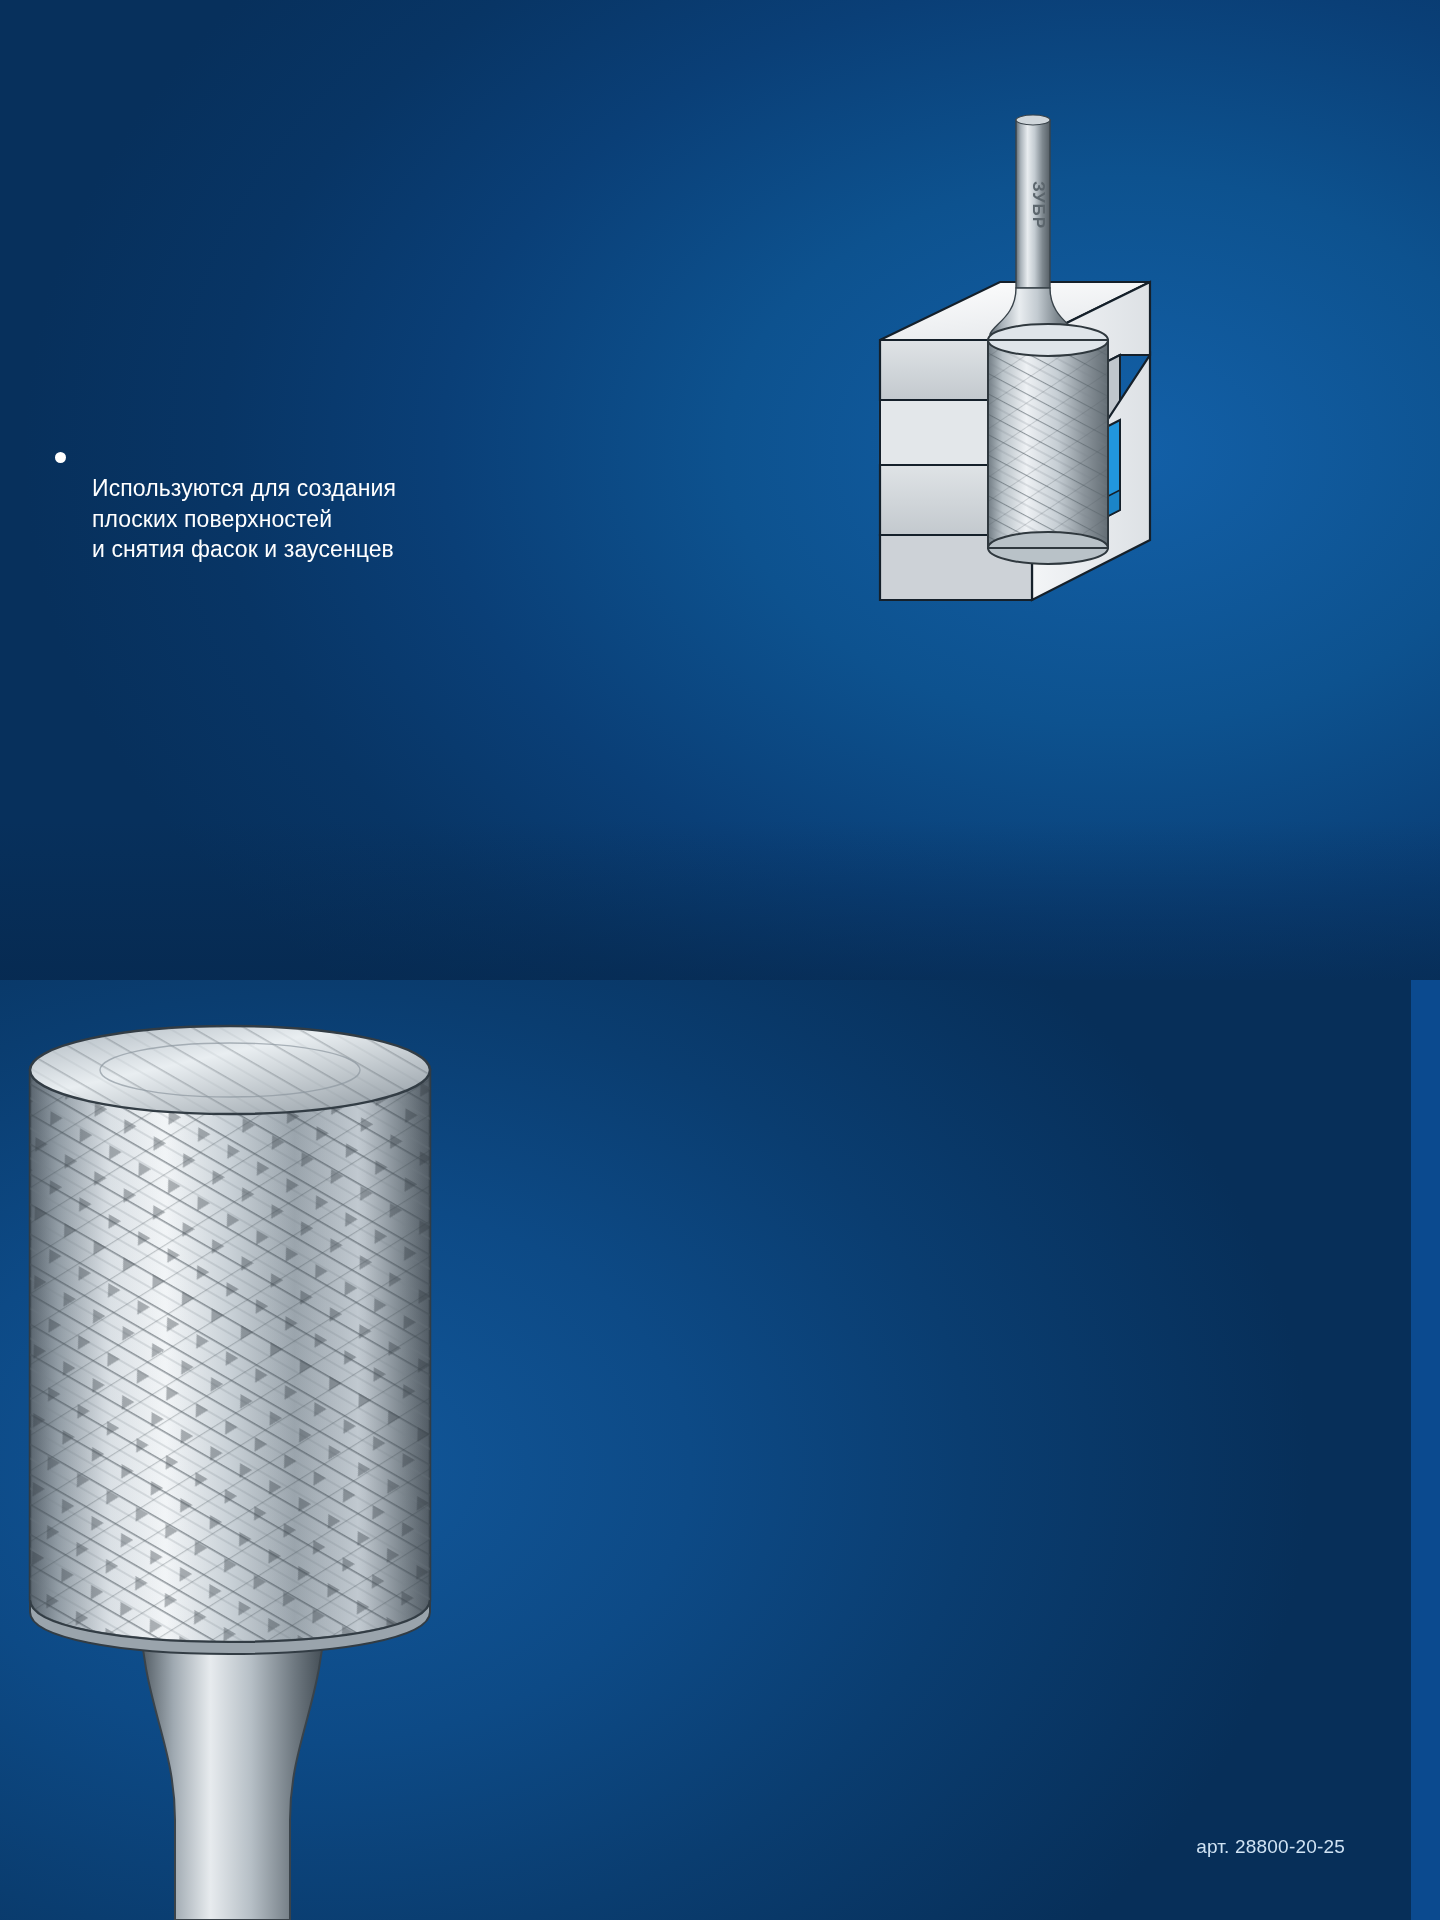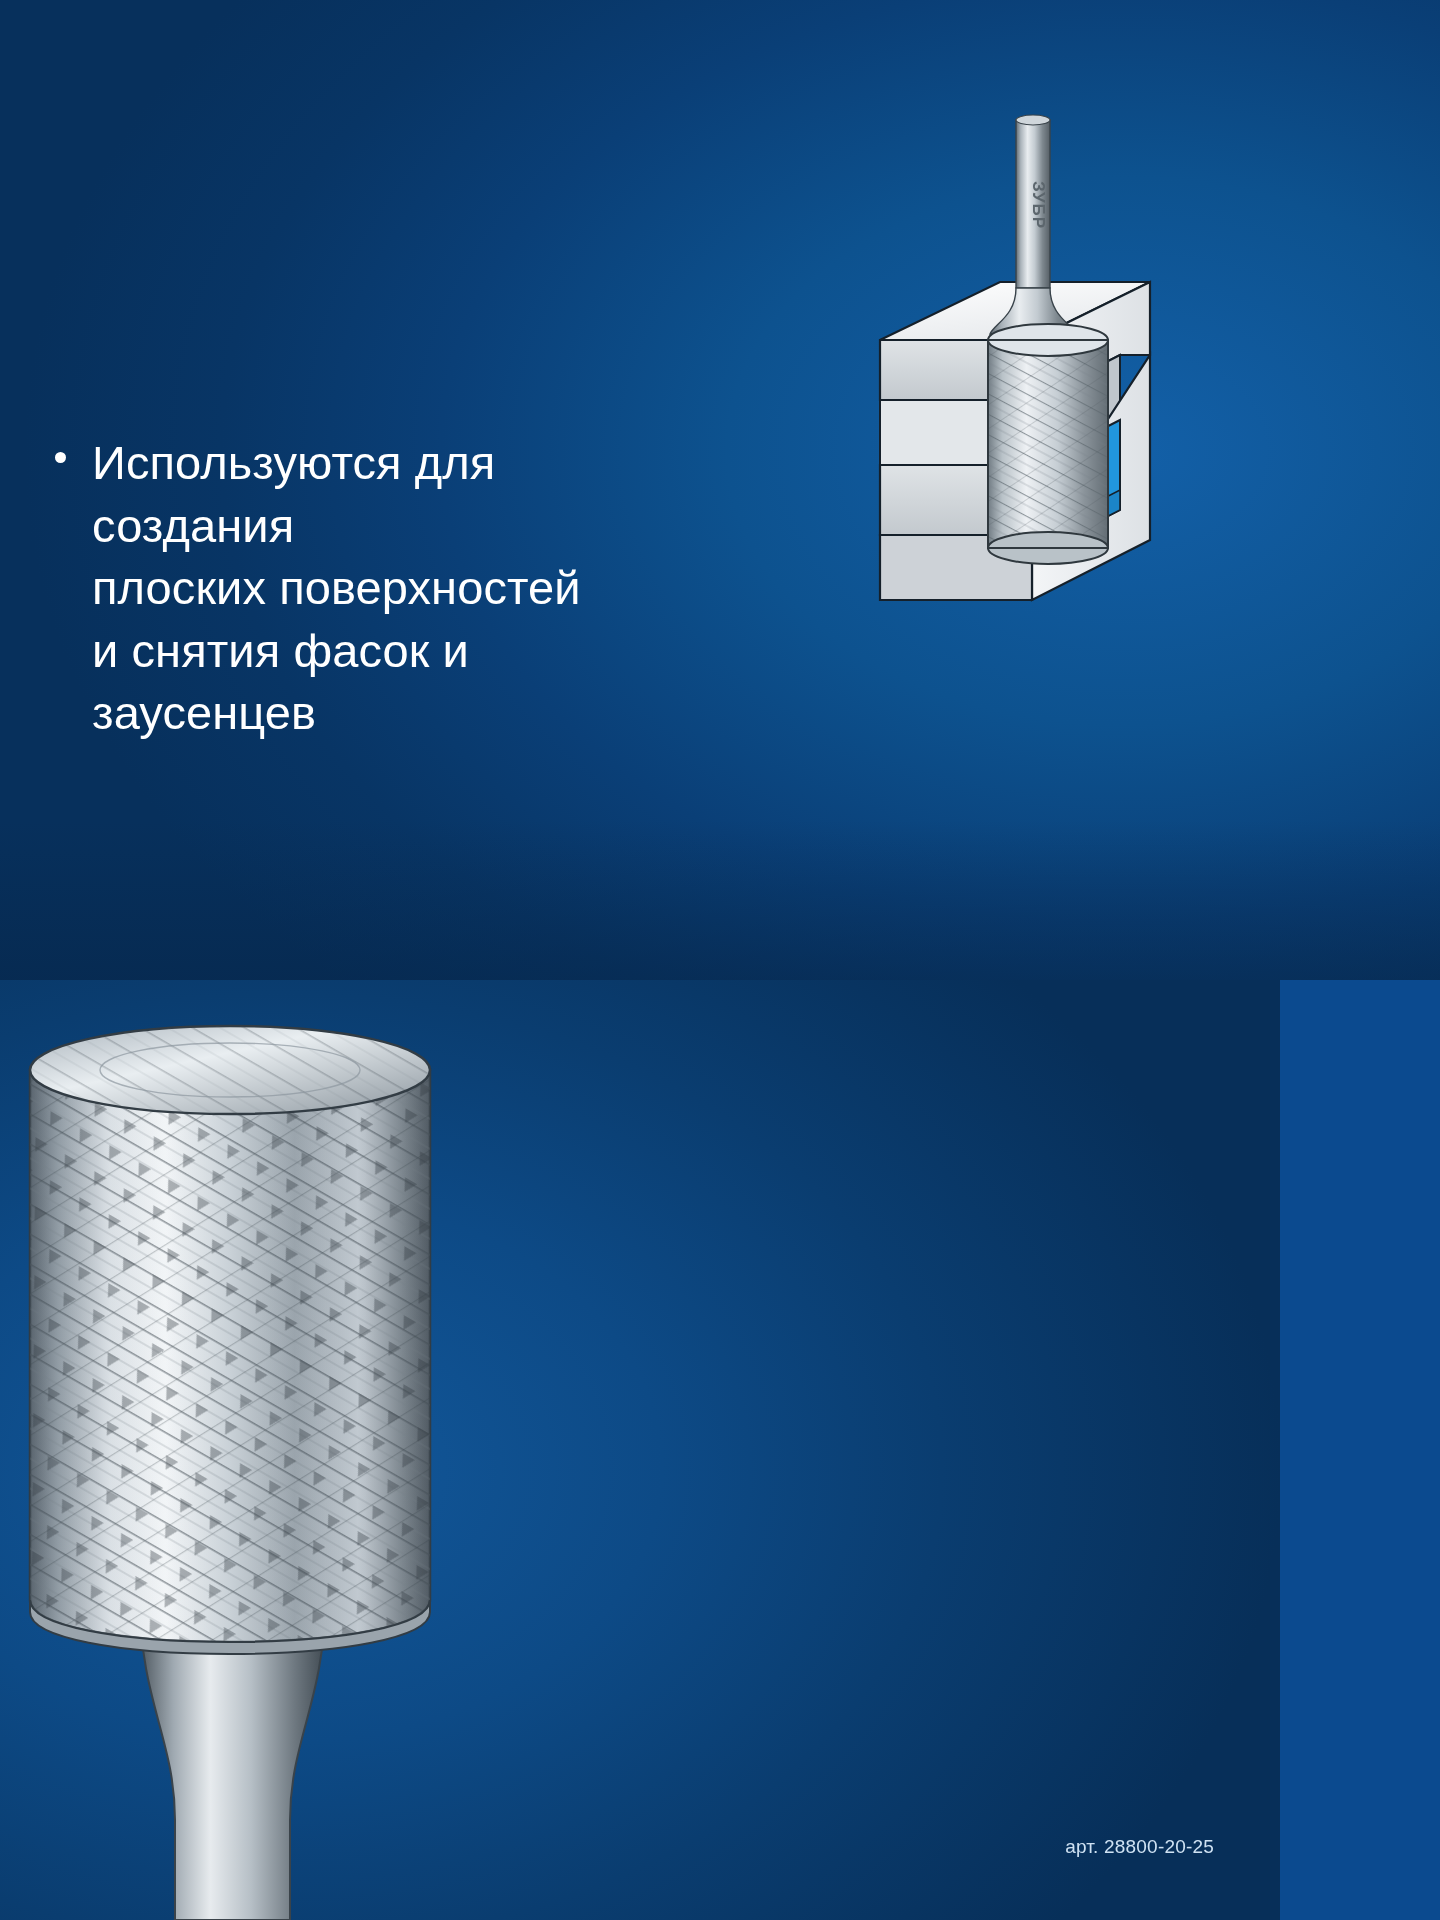--- a/index.html
+++ b/index.html
@@ -34,21 +34,21 @@
     content:"";
     position:absolute; left:0; right:0; bottom:0; height:160px;
     background:linear-gradient(180deg, rgba(6,40,78,0) 0%, rgba(6,38,74,0.55) 100%);
     pointer-events:none;
   }
 
   
   .panel-bottom {
     position: absolute;
     left: 0; top: 980px;
-    width: 1280px; height: 940px;
+    width: 1411px; height: 940px;
     background:
       radial-gradient(ellipse 1000px 720px at 22% 52%, #12589b 0%, #0d4a86 38%, #0a3d70 66%, #072f59 100%),
       linear-gradient(180deg, #0b4581 0%, #062c53 100%);
     overflow: hidden;
   }
 
   
   .bullets {
     position: absolute;
     color: #ffffff;
@@ -74,21 +74,21 @@
     margin-right: 26px;
   }
   .bullet .txt {
     font-size: 34px;
     line-height: 1.33;
     font-weight: 400;
     letter-spacing: 0.1px;
     color: #ffffff;
     white-space: pre-line;
   }
-  .bullets.top-block .bullet .txt { font-size: 47px; }
+  .bullets.top-block .bullet .txt { font-size: 23px; margin-top: 41px; }
 
   
   .article-code {
     position: absolute;
     right: 66px;
     bottom: 62px;
     font-size: 19px;
     color: #cfe2f3;
     letter-spacing: 0.2px;
   }

